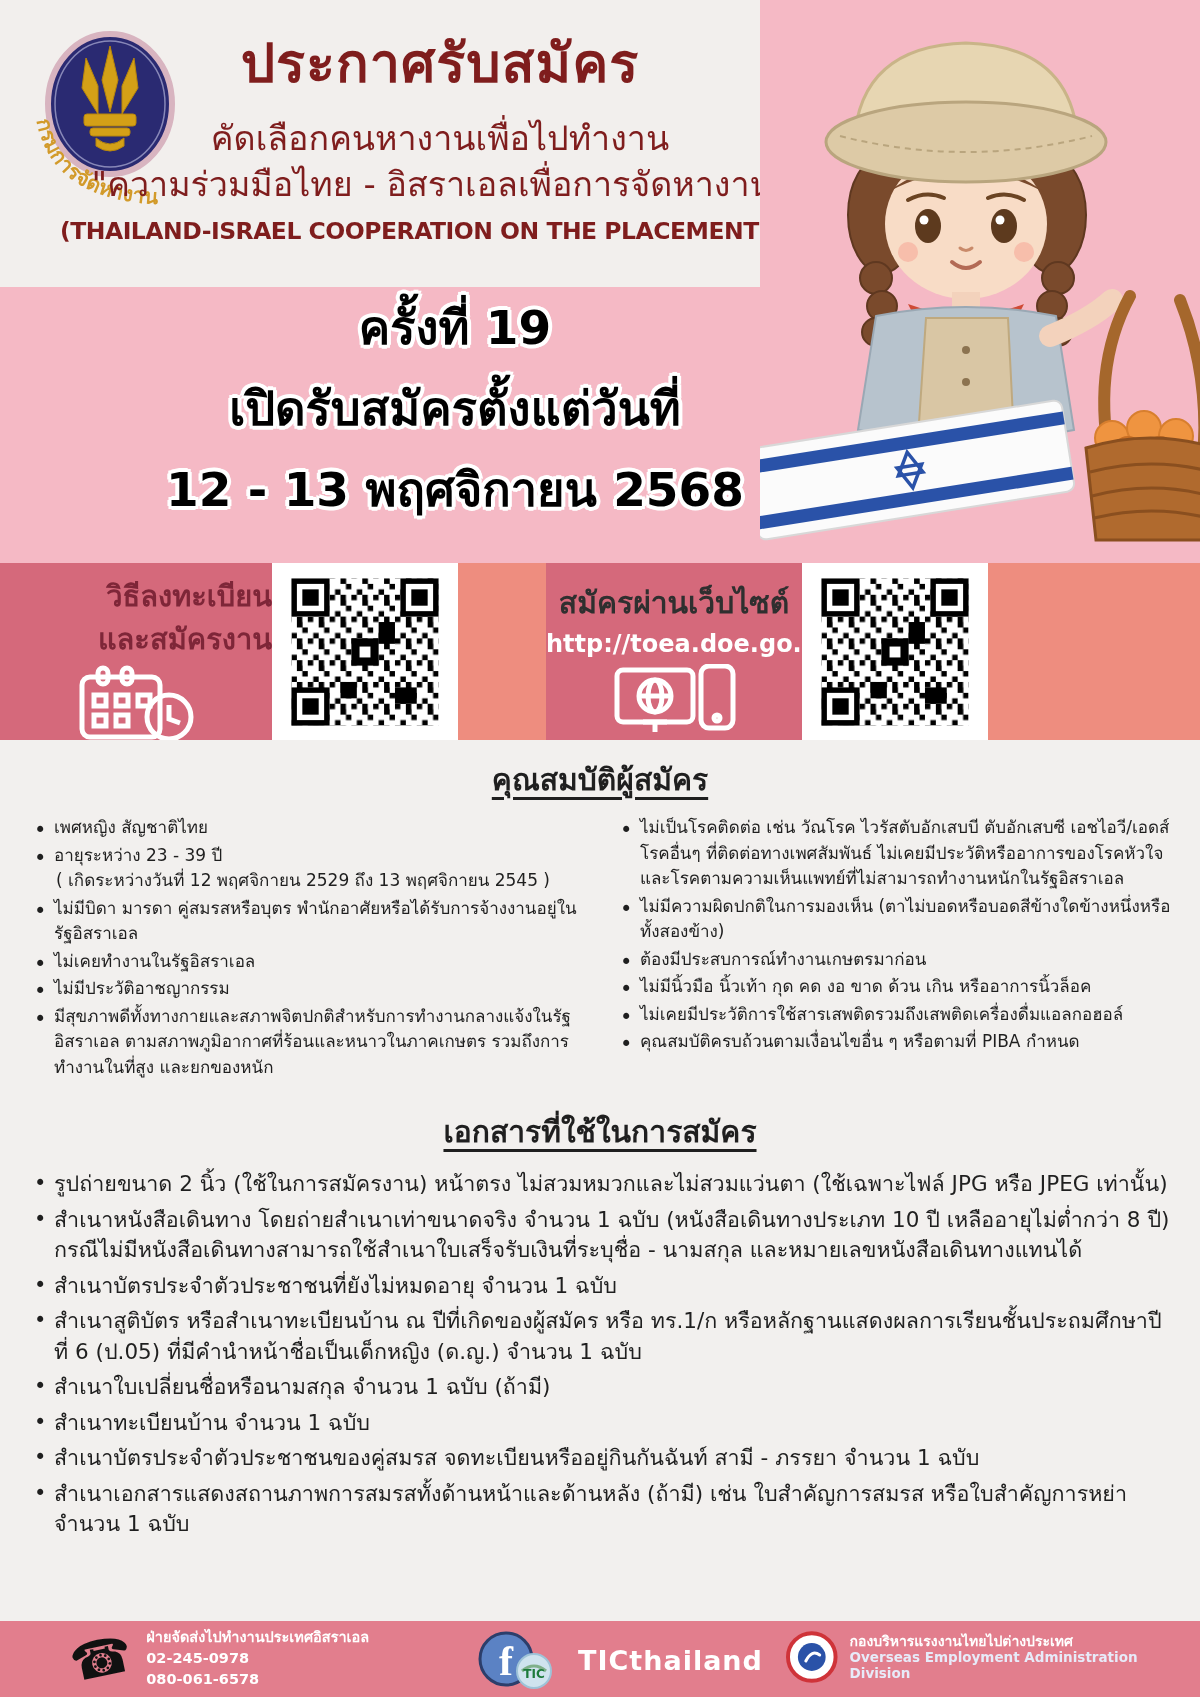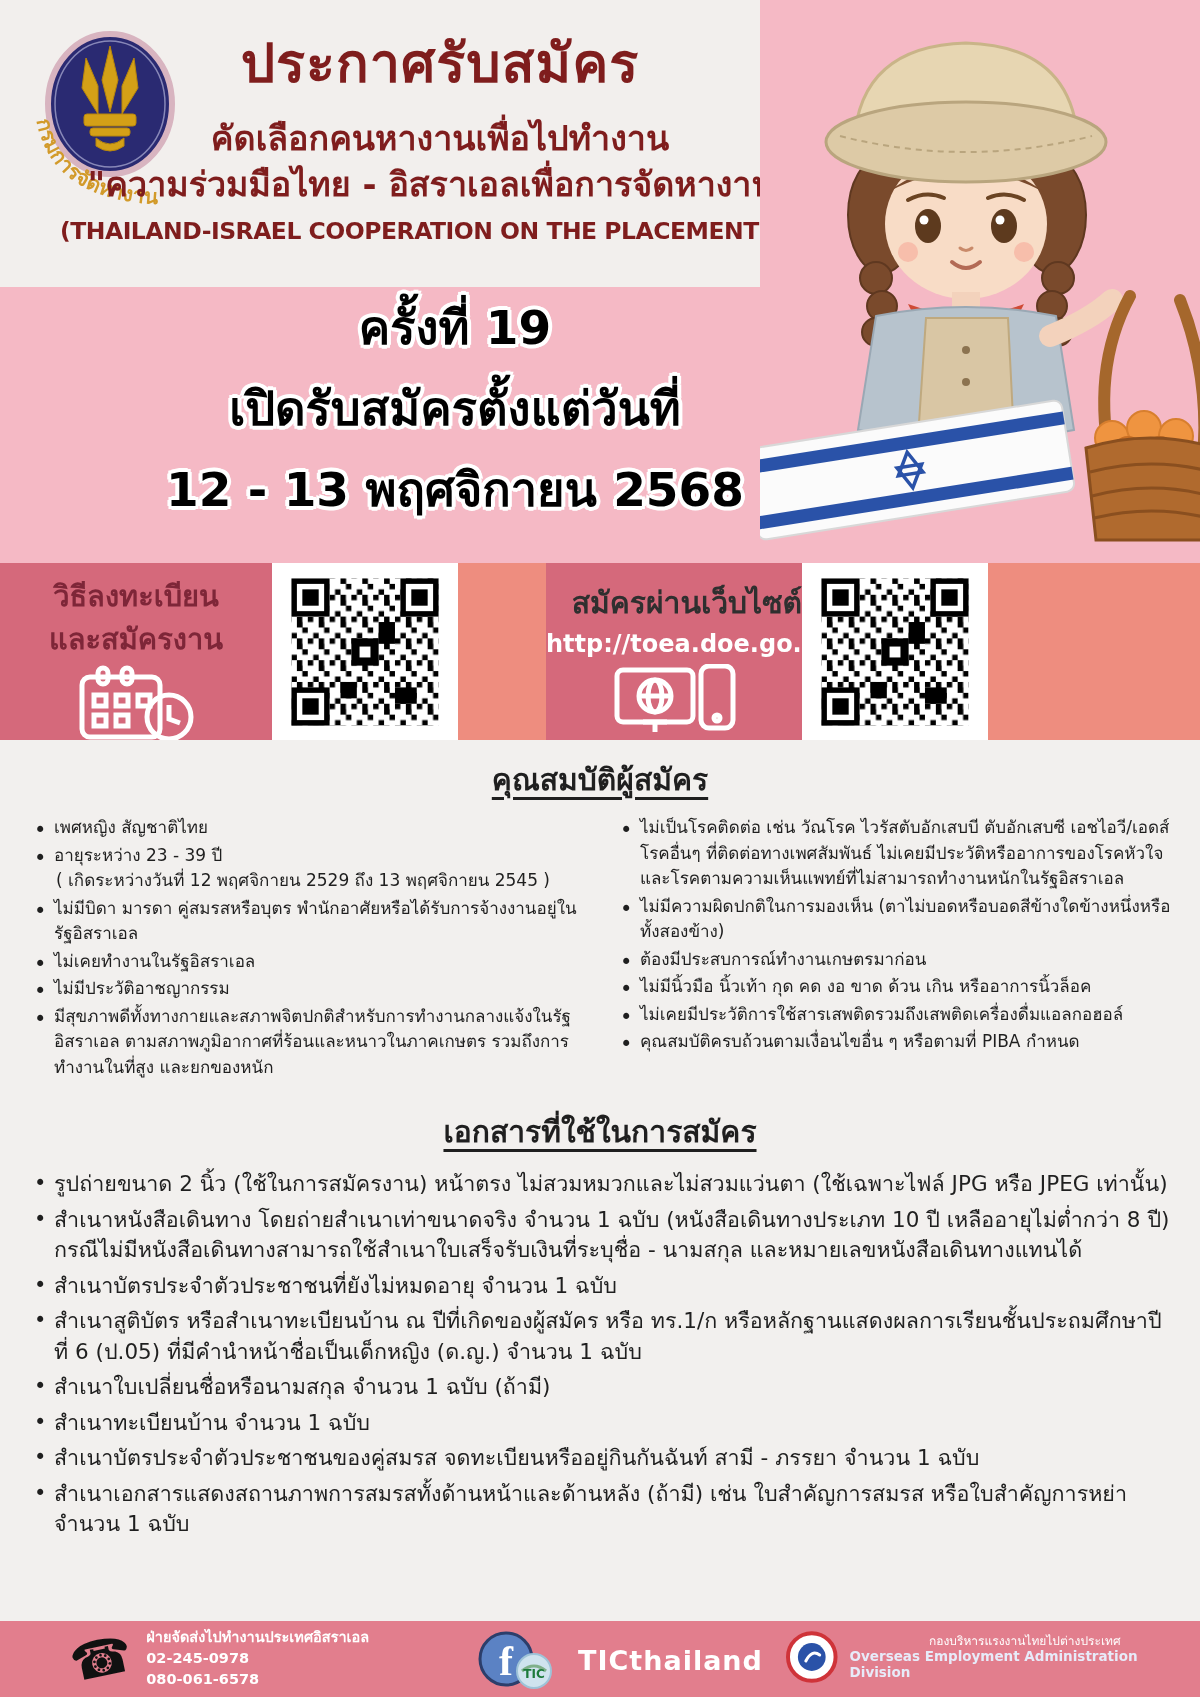--- a/index.html
+++ b/index.html
@@ -4,38 +4,38 @@
 <style>
   html,body{margin:0;padding:0;background:#e9e9e9;}
   .poster{position:relative;width:1200px;height:1697px;overflow:hidden;
           font-family:"DejaVu Sans","Liberation Sans",sans-serif;background:#f2f0ee;}
 
   
   .hero-wrap{position:absolute;left:0;top:0;width:1200px;height:563px;background:#f5b9c5;}
   .head-block{position:absolute;left:0;top:0;width:768px;height:287px;background:#f2efed;}
   .head-text{position:absolute;left:60px;top:12px;width:760px;text-align:center;color:#7f1d1d;}
   .head-title{font-size:54px;font-weight:800;letter-spacing:1px;margin:8px 0 10px;}
-  .head-sub{font-size:34px;font-weight:700;line-height:1.34;}
+  .head-sub{font-size:34px;font-weight:400;line-height:1.34;}
   .head-eng{font-size:23.5px;font-weight:600;margin-top:10px;letter-spacing:-0.5px;white-space:nowrap;}
   .doe-logo{position:absolute;left:26px;top:20px;}
   .tic-logo{position:absolute;left:942px;top:22px;}
   .hero-text{position:absolute;left:35px;top:288px;width:840px;text-align:center;}
   .hero-line{font-size:47px;font-weight:800;color:#000000;line-height:1.72;
      text-shadow:-3px -3px 0 #fff,3px -3px 0 #fff,-3px 3px 0 #fff,3px 3px 0 #fff,
                  0 -4px 0 #fff,0 4px 0 #fff,-4px 0 0 #fff,4px 0 0 #fff;}
   .girl{position:absolute;left:760px;top:0;width:440px;height:563px;}
 
   
   .qr-band{position:absolute;left:0;top:563px;width:1200px;height:177px;display:flex;}
   .blk{height:100%;}
   .blk.rose{background:#d5697b;}
   .blk.salmon{background:#ee8d7f;}
   .blk.white{background:#ffffff;display:flex;align-items:center;justify-content:center;}
-  .reg-label{color:#7e2638;font-weight:800;font-size:29px;text-align:center;line-height:1.35;margin-top:14px;}
-  .web-label{color:#2f2f2f;font-weight:800;font-size:30px;text-align:right;margin-top:16px;}
+  .reg-label{color:#7e2638;font-weight:800;font-size:29px;text-align:right;line-height:1.35;margin-top:14px;}
+  .web-label{color:#2f2f2f;font-weight:800;font-size:30px;text-align:center;margin-top:16px;}
   .web-url{color:#ffffff;font-weight:800;font-size:24px;text-align:center;margin-top:4px;cursor:pointer;}
   .band-icon{display:block;margin:6px auto 0;}
 
   
   .main{position:absolute;left:0;top:740px;width:1200px;height:881px;background:#f2f0ee;color:#1f1f1f;}
   .sec-title{font-size:30px;font-weight:800;text-align:center;
              text-decoration:underline;text-decoration-thickness:2.5px;text-underline-offset:7px;}
   .qual-title{margin:16px 0 12px;}
   .cols{display:flex;padding:0 28px;gap:28px;}
   .col{flex:1;}
@@ -48,21 +48,21 @@
   ul.doclist li{margin-bottom:5px;}
 
   
   .footer{position:absolute;left:0;top:1621px;width:1200px;height:76px;background:#e27e8d;color:#fff;}
   .f-left{position:absolute;left:70px;top:6px;display:flex;align-items:center;gap:14px;}
   .phone-glyph{font-size:50px;color:#111;transform:rotate(-12deg);line-height:1;}
   .f-lines{font-size:14.5px;font-weight:700;line-height:1.45;}
   .f-center{position:absolute;left:478px;top:10px;display:flex;align-items:center;gap:22px;}
   .f-center .fb-name{font-size:27px;font-weight:600;letter-spacing:1px;}
   .f-right{position:absolute;left:786px;top:10px;display:flex;align-items:center;gap:12px;}
-  .f-org-th{font-size:12px;font-weight:400;line-height:1.2;text-align:center;}
+  .f-org-th{font-size:14px;font-weight:700;line-height:1.2;}
   .f-org-en{font-size:13.5px;font-weight:600;color:#e8f1ff;opacity:.95;}
 </style>
 </head>
 <body>
 
 <div class="poster">
 
   <svg width="0" height="0" style="position:absolute" aria-hidden="true">
     <defs>
       <pattern id="qn" width="4" height="4" patternUnits="userSpaceOnUse">

